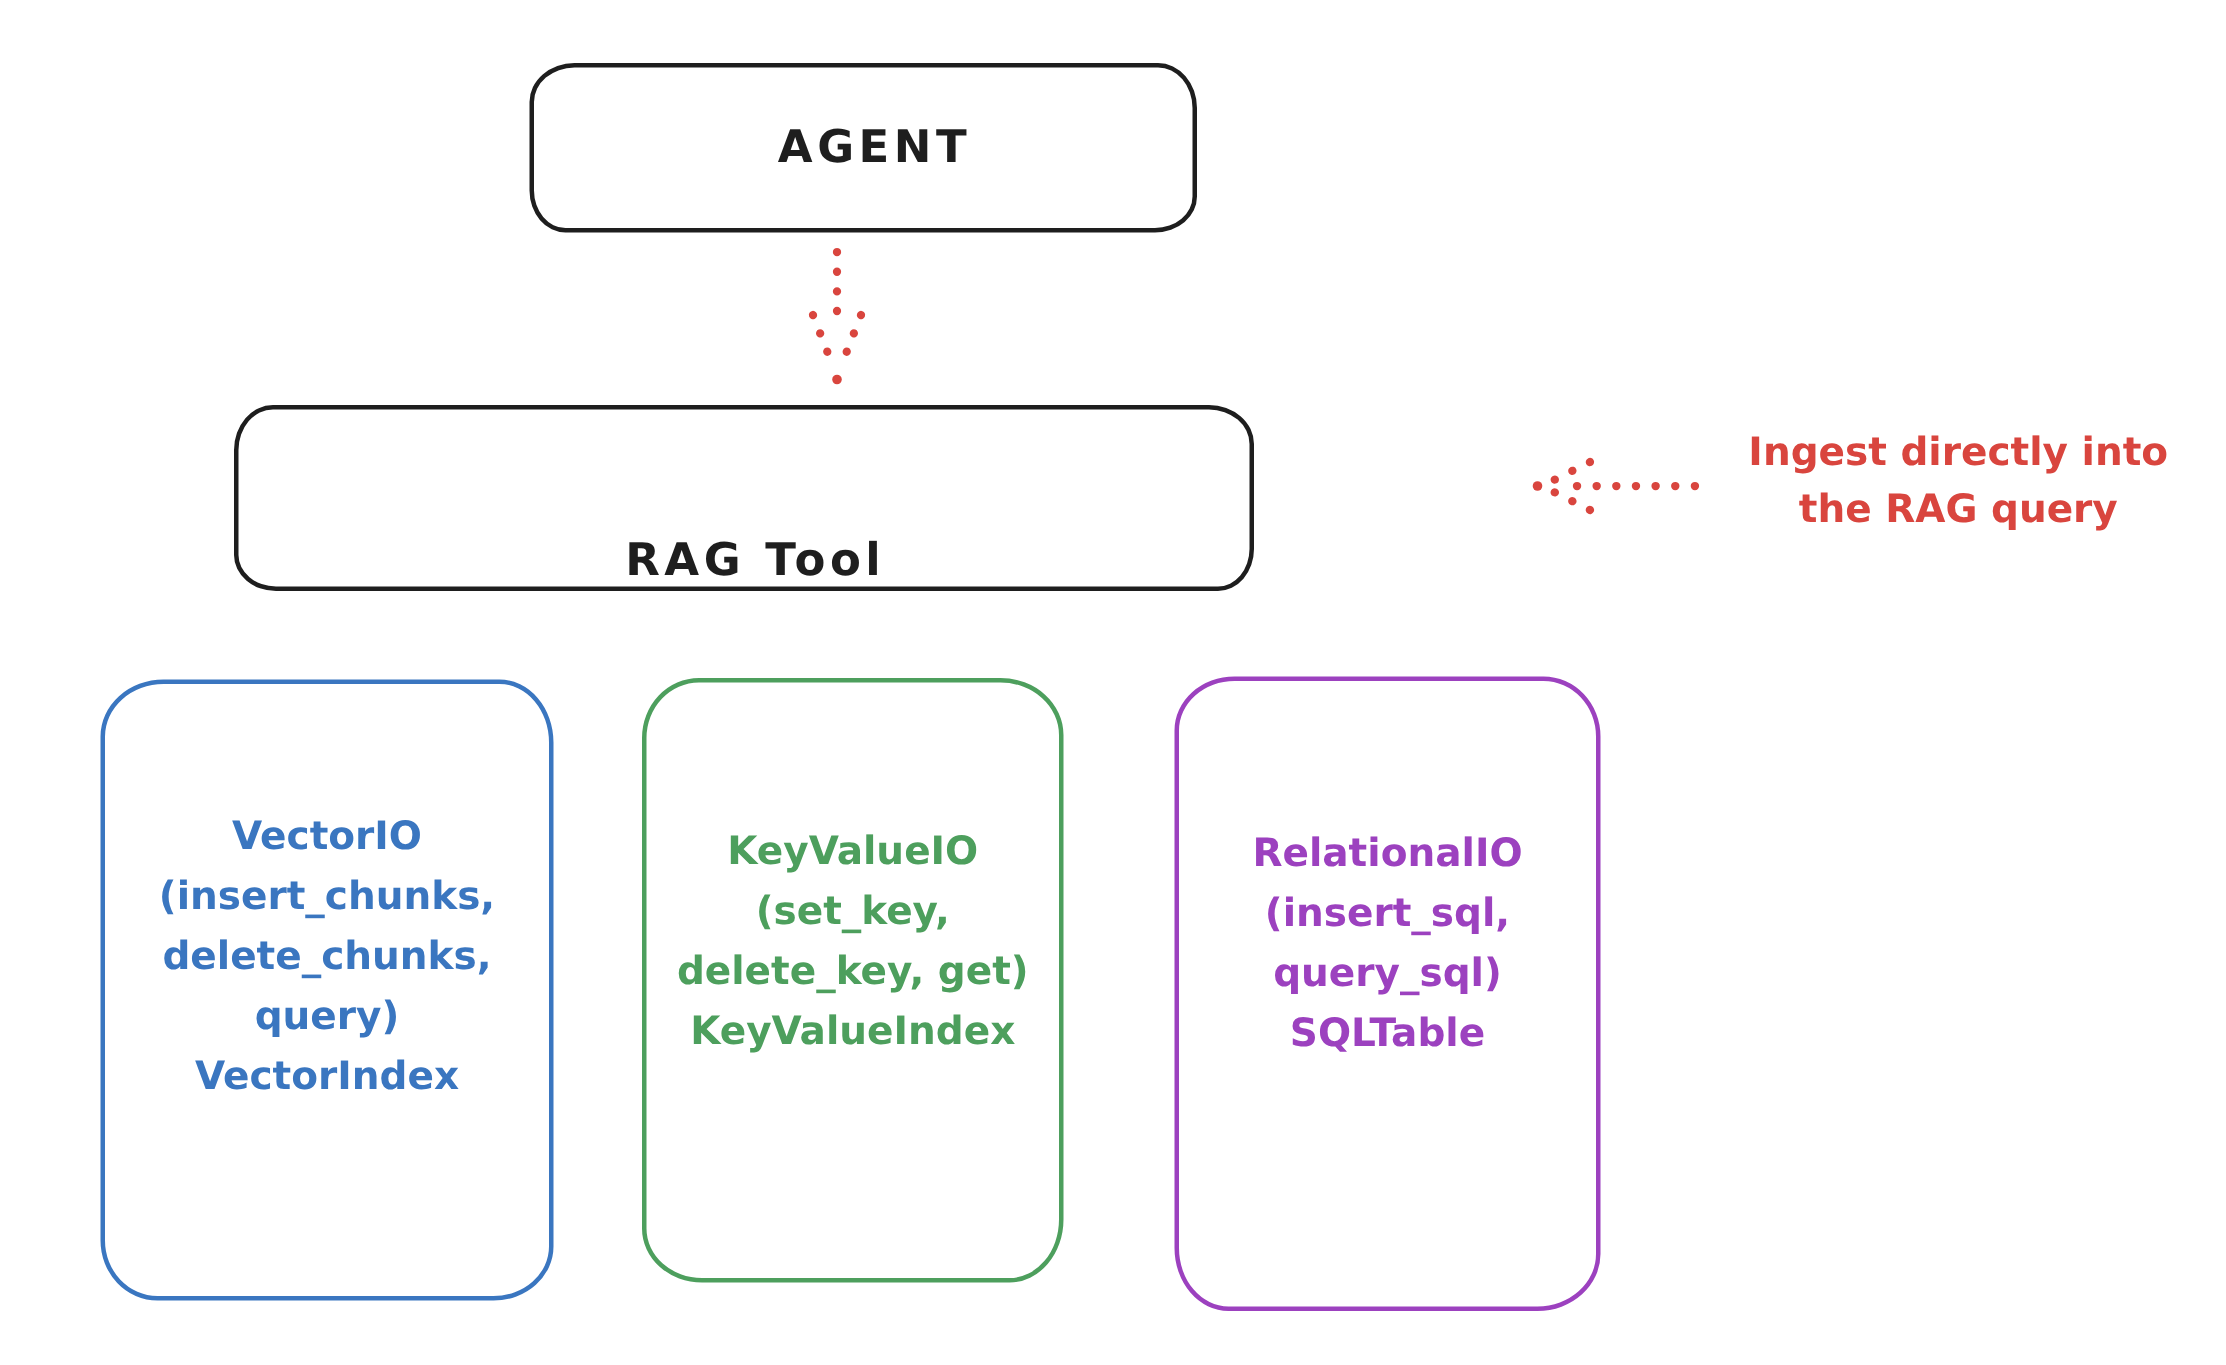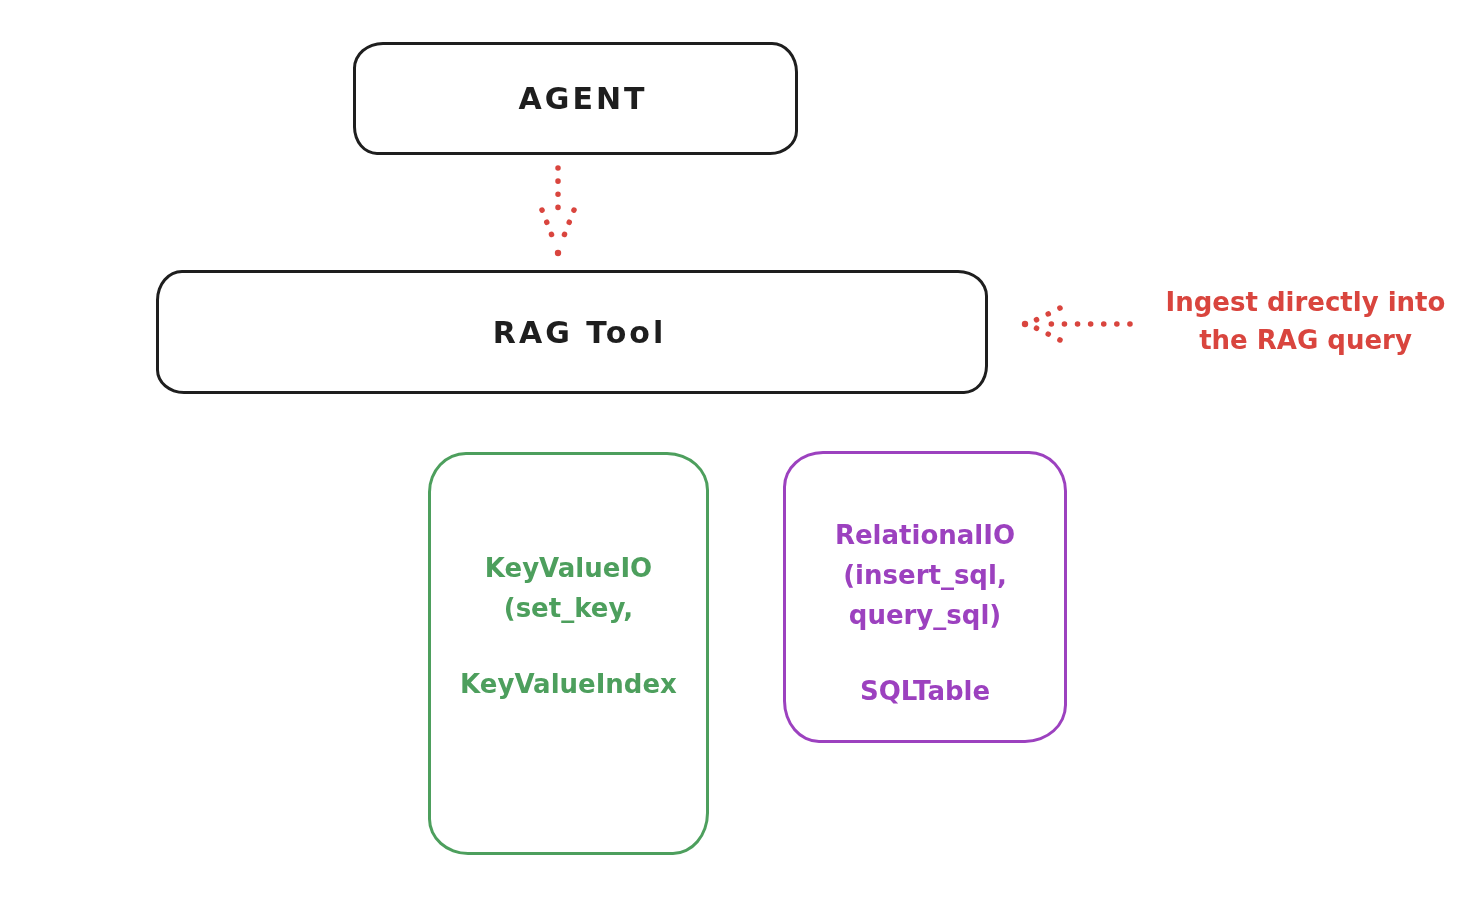--- a/index.html
+++ b/index.html
@@ -26,23 +26,24 @@
     align-items: center;
     justify-content: center;
     padding-left: 15px;
   }
   .box-agent {
     left: 353px; top: 42px; width: 445px; height: 113px;
     border: 3.5px solid var(--ink);
     border-radius: 30px 26px 28px 24px / 26px 30px 24px 28px;
   }
   .box-rag {
-    left: 156px; top: 270px; width: 832px; height: 124px;
+    left: 156px; top: 270px; width: 680px; height: 124px;
     border: 3.5px solid var(--ink);
     border-radius: 26px 30px 24px 28px / 30px 26px 28px 24px;
+    align-items: flex-end;
   }
   .title-label {
     color: var(--ink);
     font-size: 30px;
     font-weight: 600;
     letter-spacing: 3px;
   }
   .backend-box {
     position: absolute;
     background: #ffffff;
@@ -62,27 +63,27 @@
     padding-top: 82px;
   }
   .box-keyvalue {
     left: 428px; top: 452px; width: 281px; height: 403px;
     border: 3.5px solid var(--green);
     border-radius: 38px 42px 36px 40px / 40px 38px 42px 36px;
     color: var(--green);
     padding-top: 93px;
   }
   .box-relational {
-    left: 783px; top: 451px; width: 284px; height: 292px;
+    left: 783px; top: 451px; width: 284px; height: 423px;
     border: 3.5px solid var(--violet);
     border-radius: 40px 38px 42px 36px / 36px 40px 38px 42px;
     color: var(--violet);
-    padding-top: 61px;
+    padding-top: 95px;
   }
-  .index-label { margin-top: 36px; }
+  .index-label { }
   .arrow-svg { position: absolute; }
   .arrow-down { left: 534px; top: 160px; }
   .arrow-left { left: 1016px; top: 300px; }
   .annotation {
     position: absolute;
     left: 1138px; top: 283px; width: 335px;
     color: var(--red);
     font-size: 26px;
     font-weight: 700;
     line-height: 38px;
@@ -122,24 +123,32 @@
     <line class="dotline" x1="44" y1="8" x2="14" y2="23"></line>
     <line class="dotline" x1="44" y1="40" x2="14" y2="25"></line>
     <circle class="dottip" cx="9" cy="24" r="3.2"></circle>
   </svg>
 
   <div class="annotation">
     <div>Ingest directly into</div>
     <div>the RAG query</div>
   </div>
 
+  <div class="backend-box box-vector">
+    <div>VectorIO</div>
+    <div>(insert_chunks,</div>
+    <div>delete_chunks,</div>
+    <div>query)</div>
+    <div class="index-label">VectorIndex</div>
+  </div>
 
   <div class="backend-box box-keyvalue">
     <div>KeyValueIO</div>
     <div>(set_key,</div>
+    <div>delete_key, get)</div>
     <div class="index-label">KeyValueIndex</div>
   </div>
 
   <div class="backend-box box-relational">
     <div>RelationalIO</div>
     <div>(insert_sql,</div>
     <div>query_sql)</div>
     <div class="index-label">SQLTable</div>
   </div>
 

